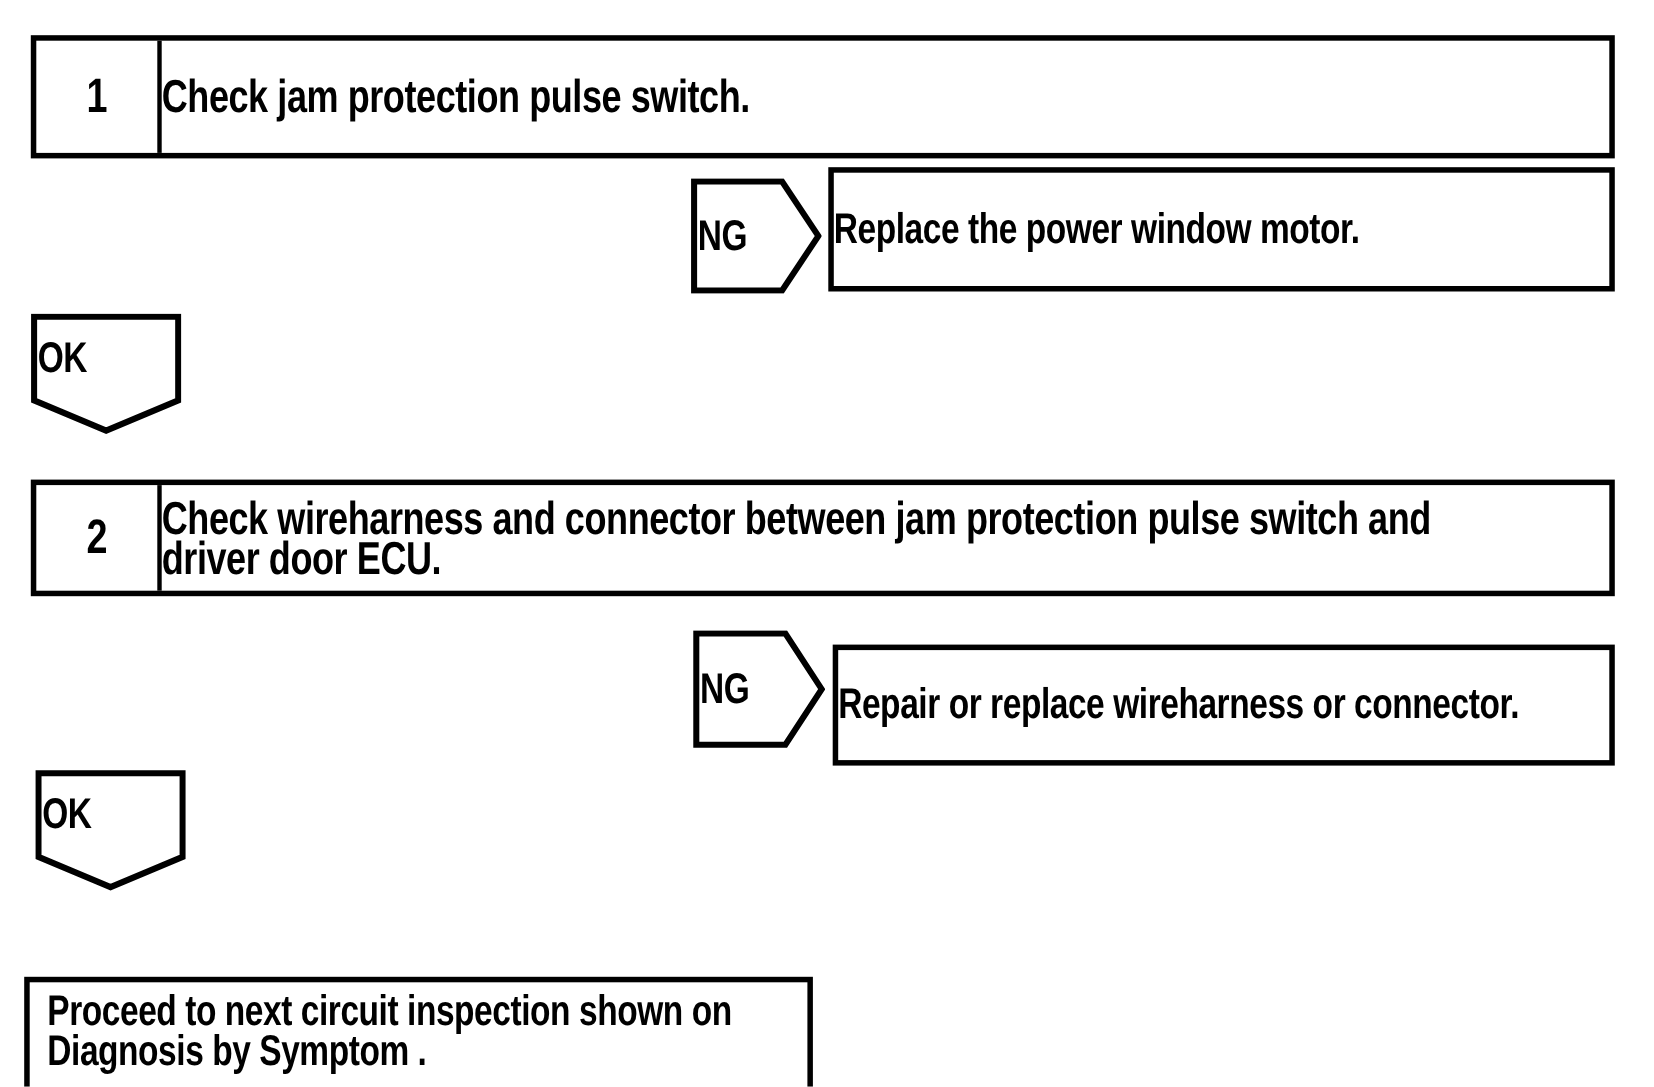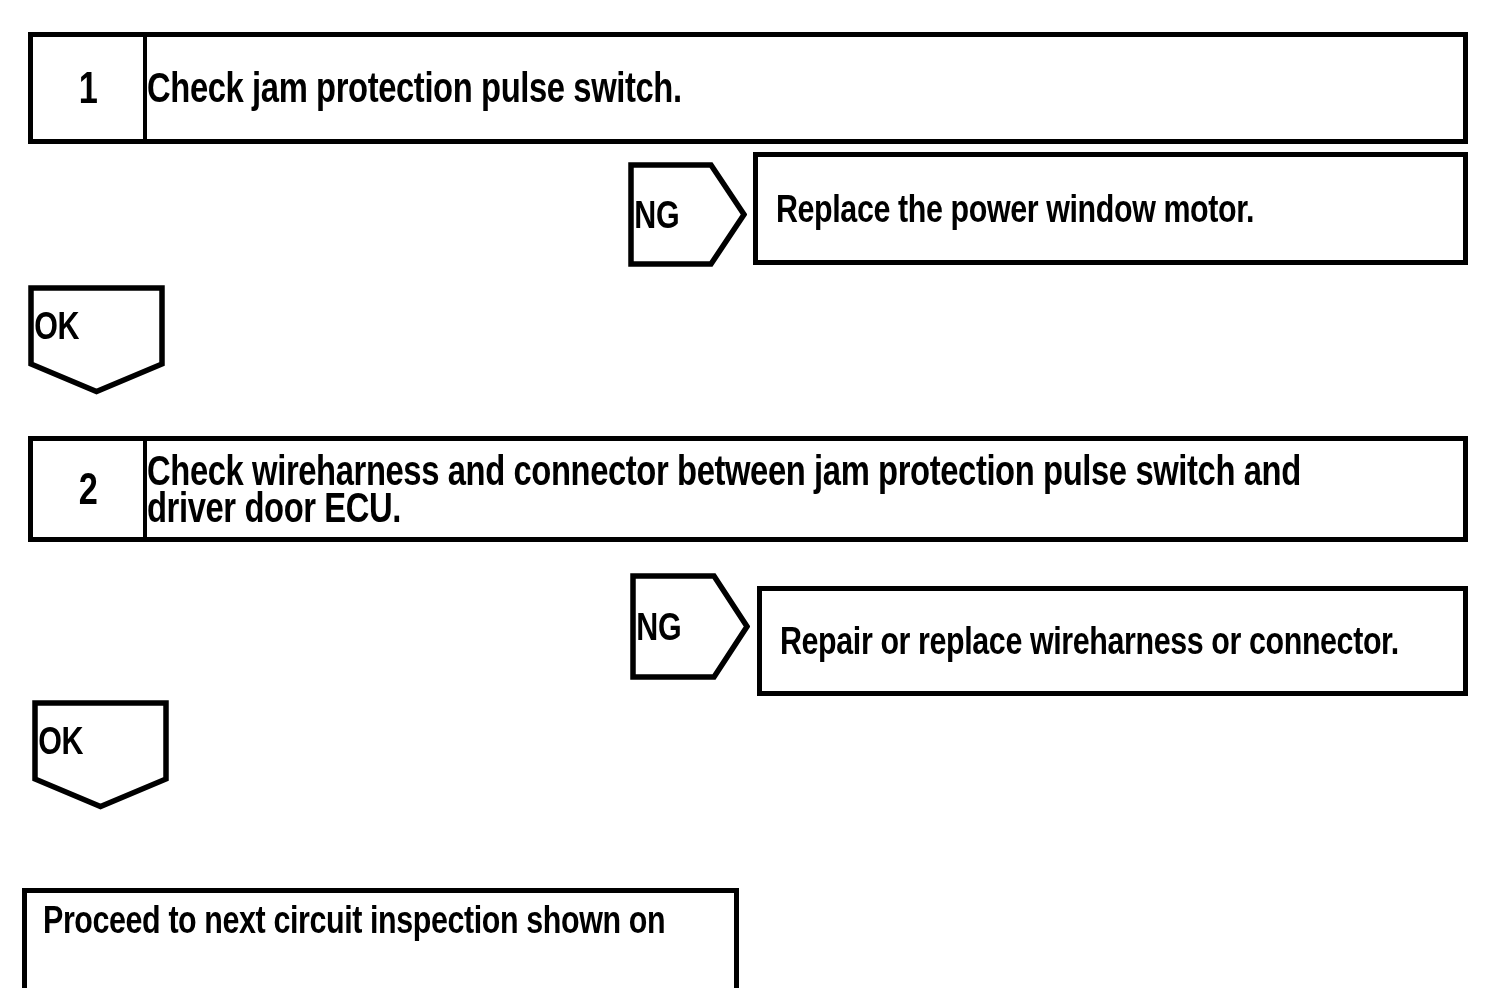--- a/index.html
+++ b/index.html
@@ -64,21 +64,21 @@
   .tline {
     line-height: 37px;
     height: 37px;
   }
 
   .result-box {
     border: 5px solid #000;
     background: #fff;
     display: flex;
     align-items: center;
-    padding-left: 18px;
+    padding-left: 0;
   }
 
   .pent-wrap { position: absolute; }
   .pent-wrap svg { display: block; }
   .pent-label {
     position: absolute;
     display: flex;
     align-items: center;
   }
 
@@ -158,15 +158,18 @@
     </svg>
     <div class="pent-label" style="left:0; top:0; width:137px; height:82px;">
       <span class="cond-c fs-small">OK</span>
     </div>
   </div>
 
   <div class="abs conclusion-box" style="left:22px; top:860px; width:717px; height:106px;">
     <div class="tline" style="line-height:36px; height:36px;">
       <span class="cond fs-small">Proceed to next circuit inspection shown on</span>
     </div>
+    <div class="tline" style="line-height:36px; height:36px;">
+      <span class="cond fs-small">Diagnosis by Symptom .</span>
+    </div>
   </div>
 
 </div>
 
 </body></html>

